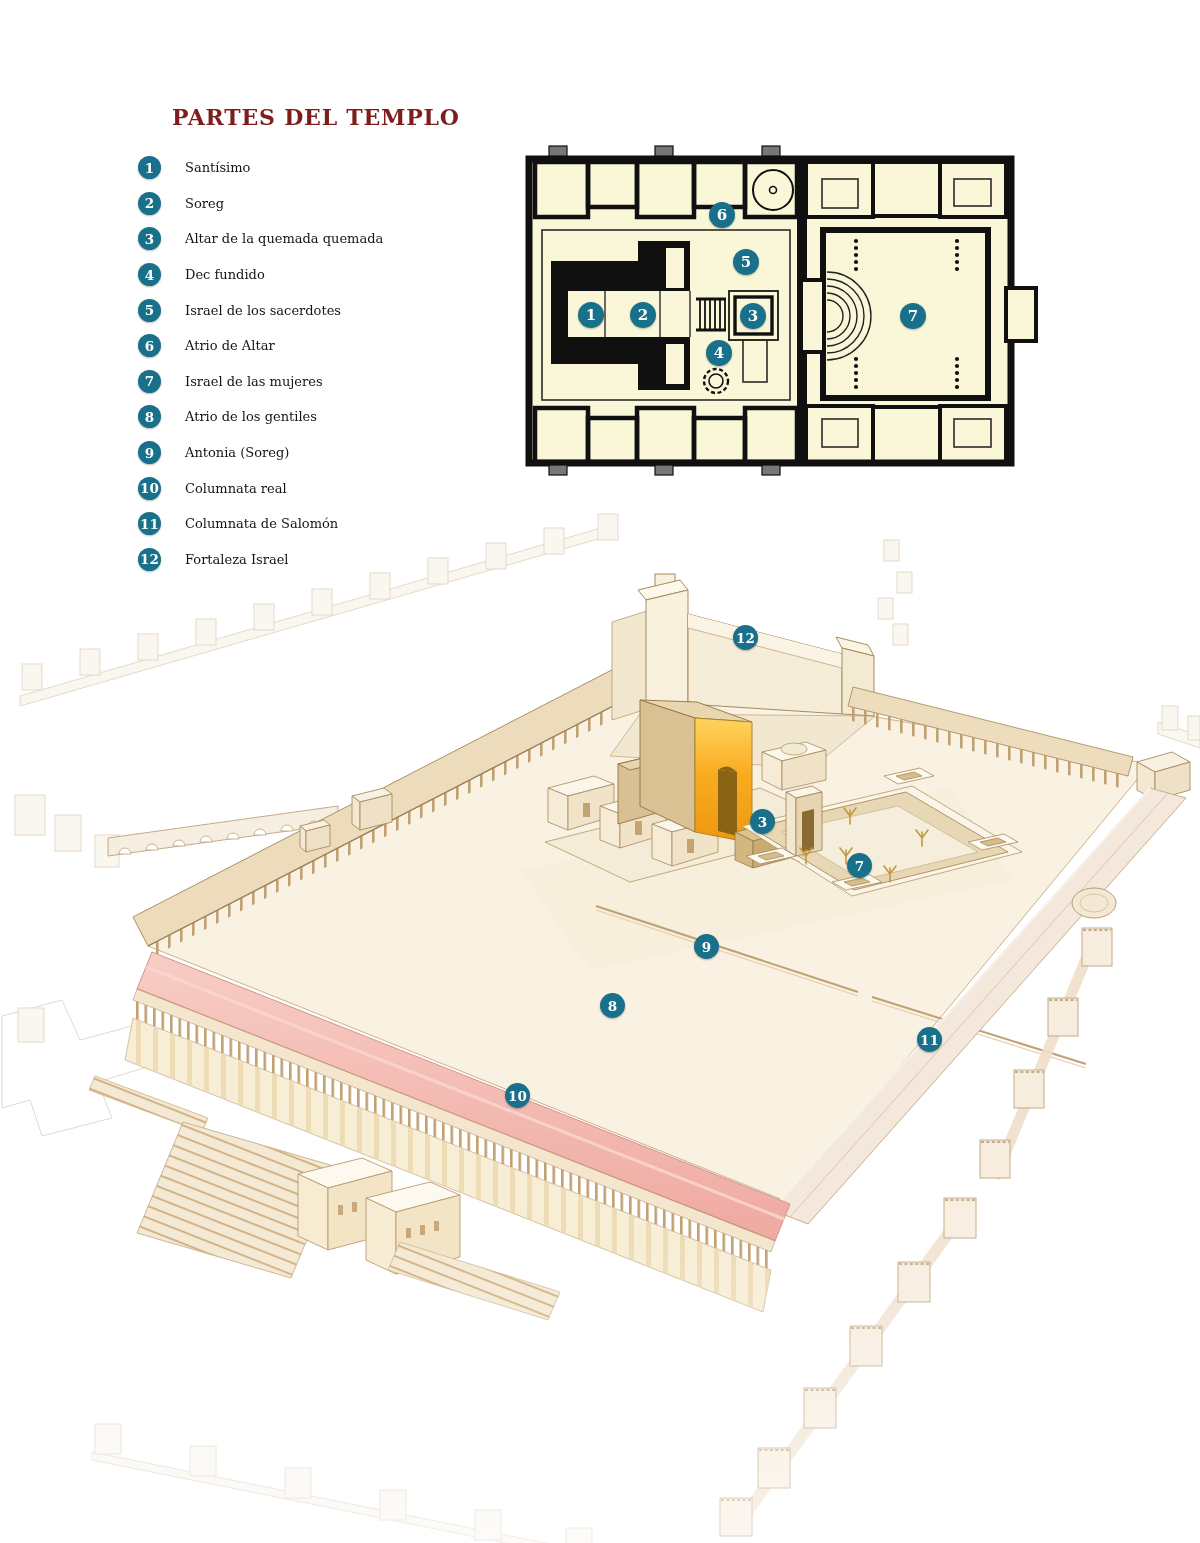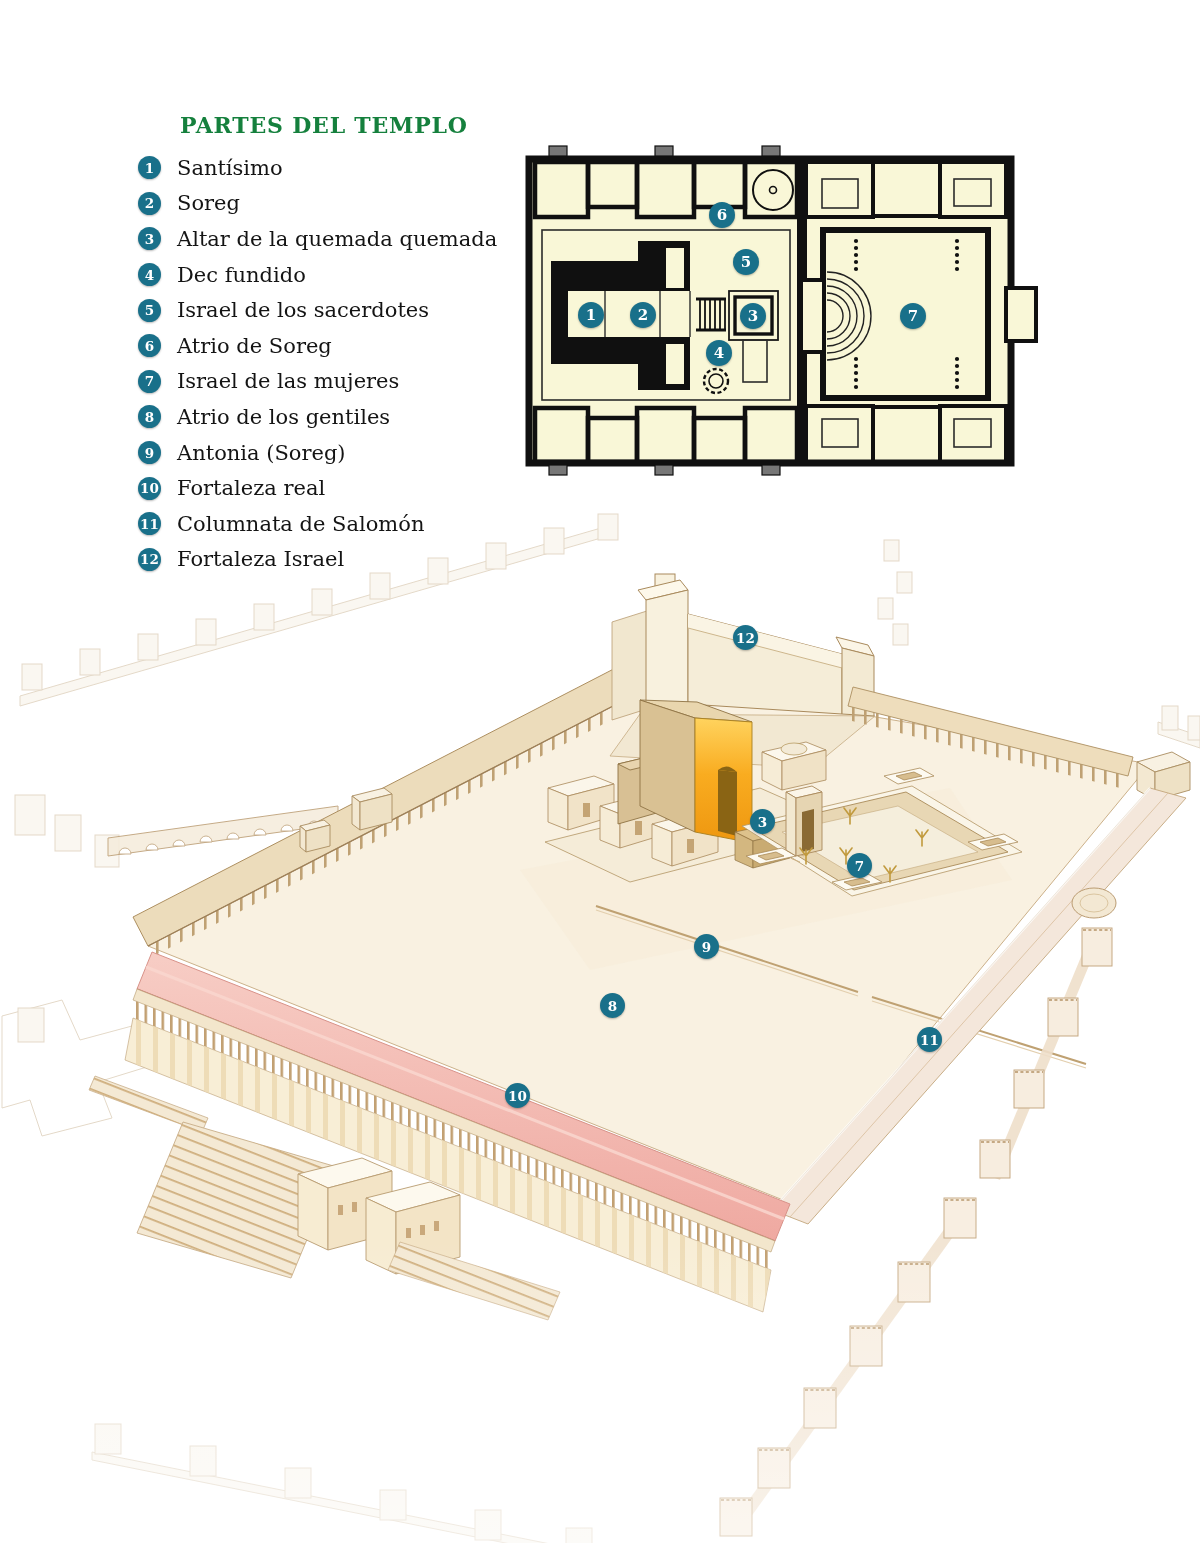--- a/index.html
+++ b/index.html
@@ -1,27 +1,27 @@
 <!DOCTYPE html>
 <html><head>
 <meta charset="utf-8">
 <style>
   html,body{margin:0;padding:0;background:#ffffff;}
   .page{position:relative;width:1200px;height:1543px;background:#fff;overflow:hidden;
         font-family:"DejaVu Serif","Liberation Serif",serif;}
   .scene{position:absolute;left:0;top:0;width:1200px;height:1543px;}
-  .page-title{position:absolute;left:172px;top:104px;margin:8px;font-size:22px;font-weight:700;
-        letter-spacing:.8px;color:#15803d;}
+  .page-title{position:absolute;left:172px;top:104px;margin:0;font-size:22px;font-weight:700;
+        letter-spacing:.8px;color:#7f1d1d;}
   .legend{position:absolute;left:138px;top:150px;}
   .legend-row{display:flex;align-items:center;height:35.6px;}
   .badge{display:flex;align-items:center;justify-content:center;border-radius:50%;
         background:#19708a;color:#fff;font-weight:700;
         box-shadow:0 1px 2px rgba(0,0,0,.28);}
   .legend-badge{width:23px;height:23px;font-size:13.5px;flex:0 0 23px;}
-  .legend-label{margin-left:16px;font-size:21px;color:#141414;white-space:nowrap;}
+  .legend-label{margin-left:24px;font-size:13px;color:#141414;white-space:nowrap;}
   .map-badge{position:absolute;width:25px;height:25px;font-size:13.5px;}
   .plan-badge{position:absolute;width:26px;height:26px;font-size:15px;}
 </style>
 </head>
 <body>
 
 <div class="page">
 
 <svg class="scene" viewBox="0 0 1200 1543">
   <defs>
@@ -447,37 +447,37 @@
   <div class="legend-row">
     <span class="badge legend-badge">4</span>
     <span class="legend-label">Dec fundido</span>
   </div>
   <div class="legend-row">
     <span class="badge legend-badge">5</span>
     <span class="legend-label">Israel de los sacerdotes</span>
   </div>
   <div class="legend-row">
     <span class="badge legend-badge">6</span>
-    <span class="legend-label">Atrio de Soreg</span>
+    <span class="legend-label">Atrio de Altar</span>
   </div>
   <div class="legend-row">
     <span class="badge legend-badge">7</span>
     <span class="legend-label">Israel de las mujeres</span>
   </div>
   <div class="legend-row">
     <span class="badge legend-badge">8</span>
     <span class="legend-label">Atrio de los gentiles</span>
   </div>
   <div class="legend-row">
     <span class="badge legend-badge">9</span>
     <span class="legend-label">Antonia (Soreg)</span>
   </div>
   <div class="legend-row">
     <span class="badge legend-badge">10</span>
-    <span class="legend-label">Fortaleza real</span>
+    <span class="legend-label">Columnata real</span>
   </div>
   <div class="legend-row">
     <span class="badge legend-badge">11</span>
     <span class="legend-label">Columnata de Salomón</span>
   </div>
   <div class="legend-row">
     <span class="badge legend-badge">12</span>
     <span class="legend-label">Fortaleza Israel</span>
   </div>
 </div>

